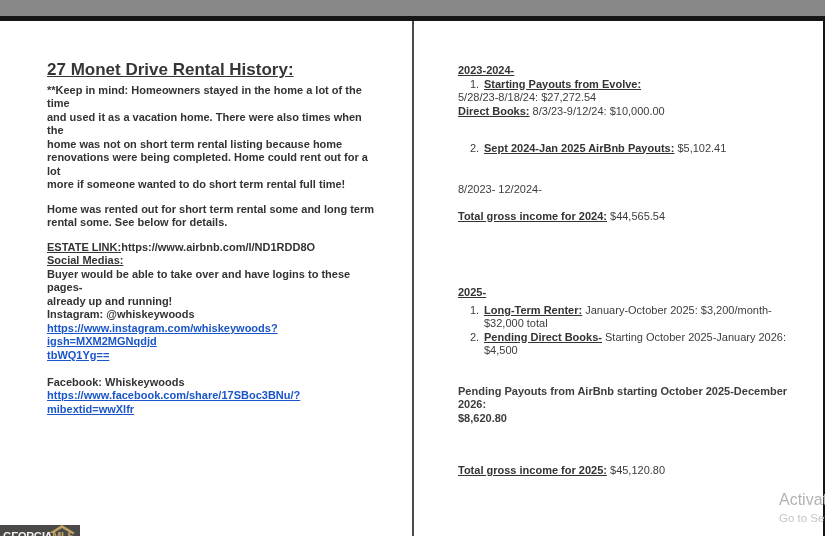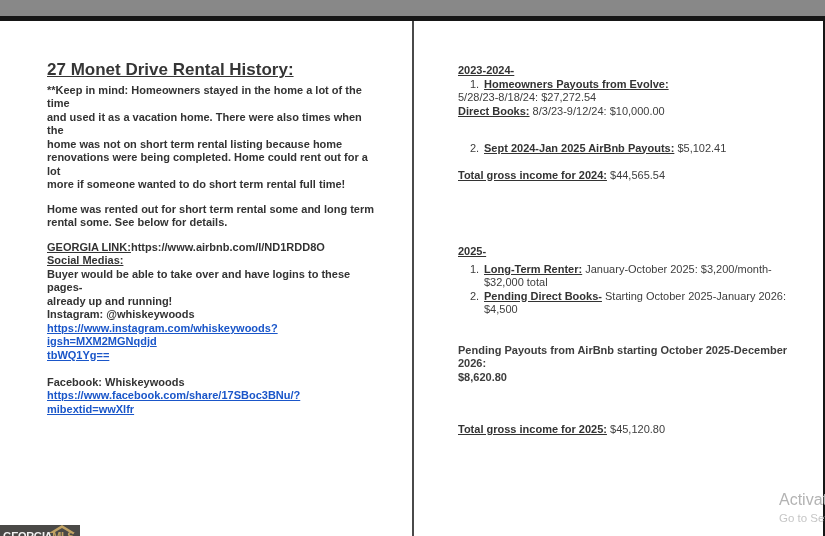--- a/index.html
+++ b/index.html
@@ -83,50 +83,51 @@
   <div class="page-left">
     <div class="doc-title">27 Monet Drive Rental History:</div>
     <div class="para">**Keep in mind: Homeowners stayed in the home a lot of the time
 and used it as a vacation home. There were also times when the
 home was not on short term rental listing because home
 renovations were being completed. Home could rent out for a lot
 more if someone wanted to do short term rental full time!</div>
     <div class="para gap">Home was rented out for short term rental some and long term
 rental some. See below for details.</div>
 
-    <div class="line gap"><span class="u">GEORGIA LINK:</span><span>https://www.airbnb.com/l/ND1RDD8O</span></div>
+    <div class="line gap"><span class="u">ESTATE LINK:</span><span>https://www.airbnb.com/l/ND1RDD8O</span></div>
     <div class="line u">Social Medias:</div>
     <div class="para">Buyer would be able to take over and have logins to these pages-
 already up and running!</div>
     <div class="line">Instagram: @whiskeywoods</div>
     <a class="doc-link">https://www.instagram.com/whiskeywoods?igsh=MXM2MGNqdjd
 tbWQ1Yg==</a>
 
     <div class="line gap-lg">Facebook: Whiskeywoods</div>
     <a class="doc-link">https://www.facebook.com/share/17SBoc3BNu/?mibextid=wwXlfr</a>
   </div>
 
   <div class="page-right">
 
     <div class="section-heading">2023-2024-</div>
 
     <div class="list-item">
       <span class="num">1.</span>
-      <span class="content"><span class="bold-u">Homeowners Payouts from Evolve:</span></span>
+      <span class="content"><span class="bold-u">Starting Payouts from Evolve:</span></span>
     </div>
 
     <div class="line">5/28/23-8/18/24: $27,272.54</div>
 
     <div class="line"><span class="bold-u">Direct Books:</span><span> 8/3/23-9/12/24: $10,000.00</span></div>
 
     <div class="list-item" style="margin-top:23.5px;">
       <span class="num">2.</span>
       <span class="content"><span class="bold-u">Sept 2024-Jan 2025 AirBnb Payouts:</span><span> $5,102.41</span></span>
     </div>
 
+    <div class="line" style="margin-top:27.5px;">8/2023- 12/2024-</div>
 
     <div class="line" style="margin-top:13.5px;"><span class="bold-u">Total gross income for 2024:</span><span>  $44,565.54</span></div>
 
     <div class="section-heading" style="margin-top:63px;">2025-</div>
 
     <div class="list-item" style="margin-top:4px;">
       <span class="num">1.</span>
       <span class="content"><span class="bold-u">Long-Term Renter:</span><span> January-October 2025: $3,200/month-
 $32,000 total</span></span>
     </div>

